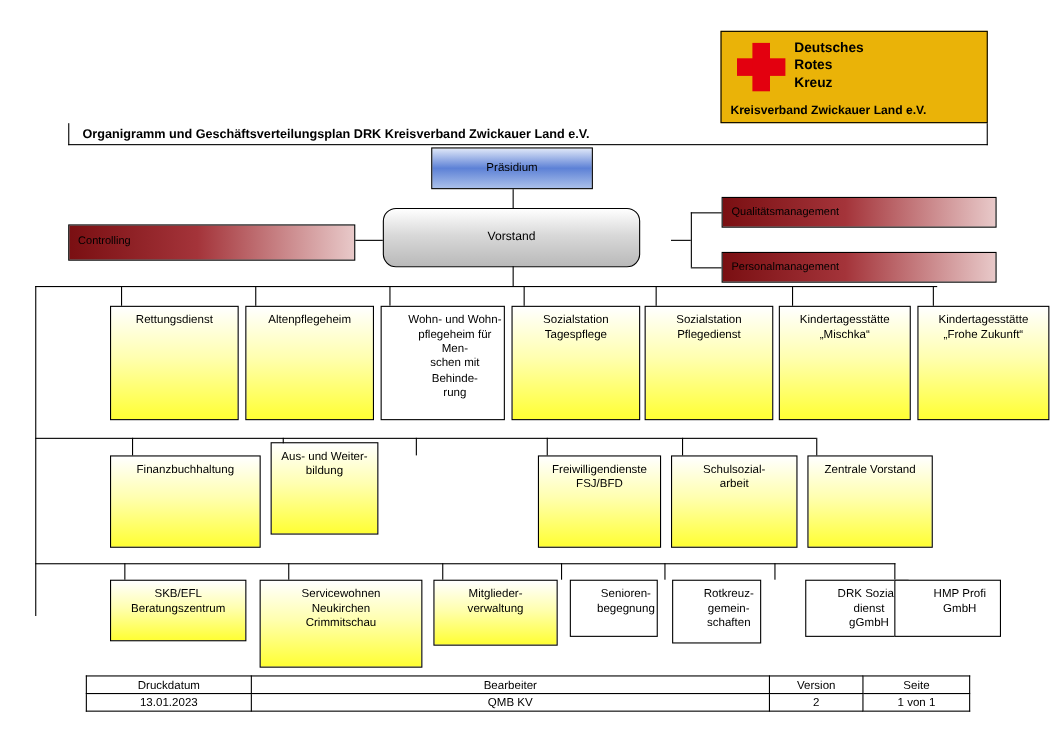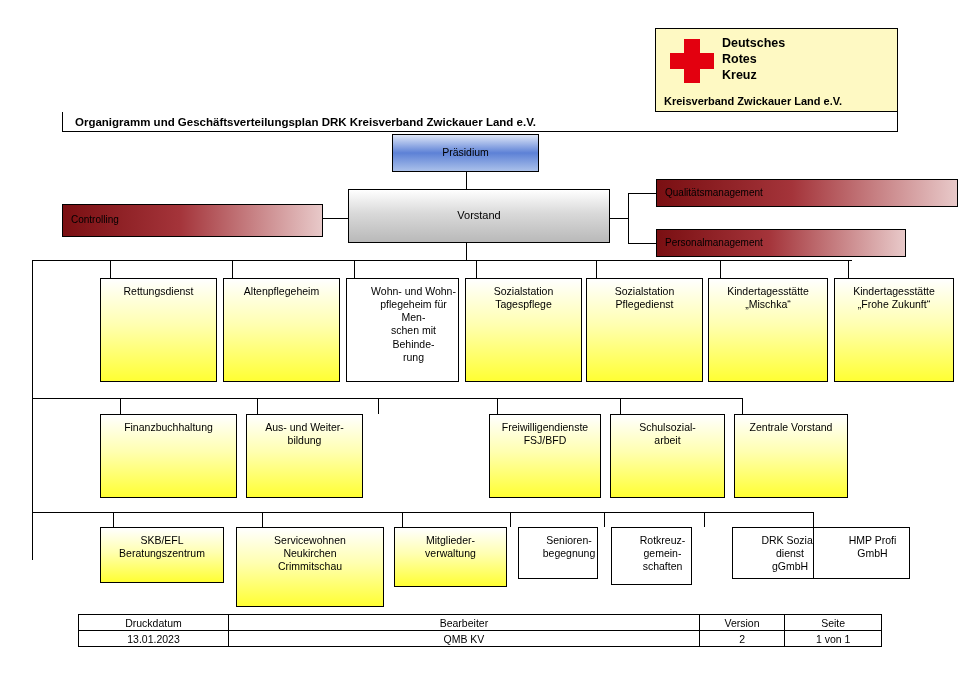--- a/index.html
+++ b/index.html
@@ -30,21 +30,21 @@
   }
   .header-addr {
     font-size: 11.5px;
     font-weight: bold;
     line-height: 1.33;
     padding: 12px 0 0 18px;
     white-space: pre-line;
   }
   .logo-box {
     border: 1px solid #000;
-    background: #fef9c3;
+    background: #eab308;
   }
   .cross {
     position: absolute;
     left: 14px;
     top: 10px;
     width: 44px;
     height: 44px;
   }
   .cross .bar-h {
     position: absolute;
@@ -203,45 +203,45 @@
   <div class="abs line v" style="left:113px; top:512px; height:15px;"></div>
   <div class="abs line v" style="left:262px; top:512px; height:15px;"></div>
   <div class="abs line v" style="left:402px; top:512px; height:15px;"></div>
   <div class="abs line v" style="left:510px; top:512px; height:15px;"></div>
   <div class="abs line v" style="left:604px; top:512px; height:15px;"></div>
   <div class="abs line v" style="left:704px; top:512px; height:15px;"></div>
   <div class="abs line v" style="left:813px; top:512px; height:15px;"></div>
 
   <div class="abs node node-praesidium" style="left:392px; top:134px; width:147px; height:38px;">Präsidium</div>
 
-  <div class="abs node node-vorstand" style="left:348px; top:189px; width:262px; height:54px;">Vorstand</div>
+  <div class="abs node node-vorstand" style="left:348px; top:189px; width:234px; height:54px;border-radius:12px;">Vorstand</div>
 
   <div class="abs node node-red" style="left:62px; top:204px; width:261px; height:33px;">Controlling</div>
 
-  <div class="abs node node-red" style="left:656px; top:179px; width:302px; height:28px;">Qualitätsmanagement</div>
+  <div class="abs node node-red" style="left:656px; top:179px; width:250px; height:28px;">Qualitätsmanagement</div>
 
   <div class="abs node node-red" style="left:656px; top:229px; width:250px; height:28px;">Personalmanagement</div>
 
   <div class="abs node node-yellow top" style="left:52px; top:278px; width:117px; height:104px;">Rettungsdienst</div>
   <div class="abs node node-yellow top" style="left:175px; top:278px; width:117px; height:104px;">Altenpflegeheim</div>
   <div class="abs node node-white top" style="left:298px; top:278px; width:113px; height:104px;">Wohn- und Wohn-
 pflegeheim für Men-
 schen mit Behinde-
 rung</div>
   <div class="abs node node-yellow top" style="left:417px; top:278px; width:117px; height:104px;">Sozialstation
 Tagespflege</div>
   <div class="abs node node-yellow top" style="left:538px; top:278px; width:117px; height:104px;">Sozialstation
 Pflegedienst</div>
   <div class="abs node node-yellow top" style="left:660px; top:278px; width:120px; height:104px;">Kindertagesstätte
 „Mischka“</div>
   <div class="abs node node-yellow top" style="left:786px; top:278px; width:120px; height:104px;">Kindertagesstätte
 „Frohe Zukunft“</div>
 
   <div class="abs node node-yellow top" style="left:52px; top:414px; width:137px; height:84px;">Finanzbuchhaltung</div>
-  <div class="abs node node-yellow top" style="left:198px; top:414px; width:117px; height:84px;">Aus- und Weiter-
+  <div class="abs node node-yellow top" style="left:198px; top:402px; width:98px; height:84px;">Aus- und Weiter-
 bildung</div>
   <div class="abs node node-yellow top" style="left:441px; top:414px; width:112px; height:84px;">Freiwilligendienste
 FSJ/BFD</div>
   <div class="abs node node-yellow top" style="left:562px; top:414px; width:115px; height:84px;">Schulsozial-
 arbeit</div>
   <div class="abs node node-yellow top" style="left:686px; top:414px; width:114px; height:84px;">Zentrale Vorstand</div>
 
   <div class="abs node node-yellow top" style="left:52px; top:527px; width:124px; height:56px;">SKB/EFL
 Beratungszentrum</div>
   <div class="abs node node-yellow top" style="left:188px; top:527px; width:148px; height:80px;">Servicewohnen

